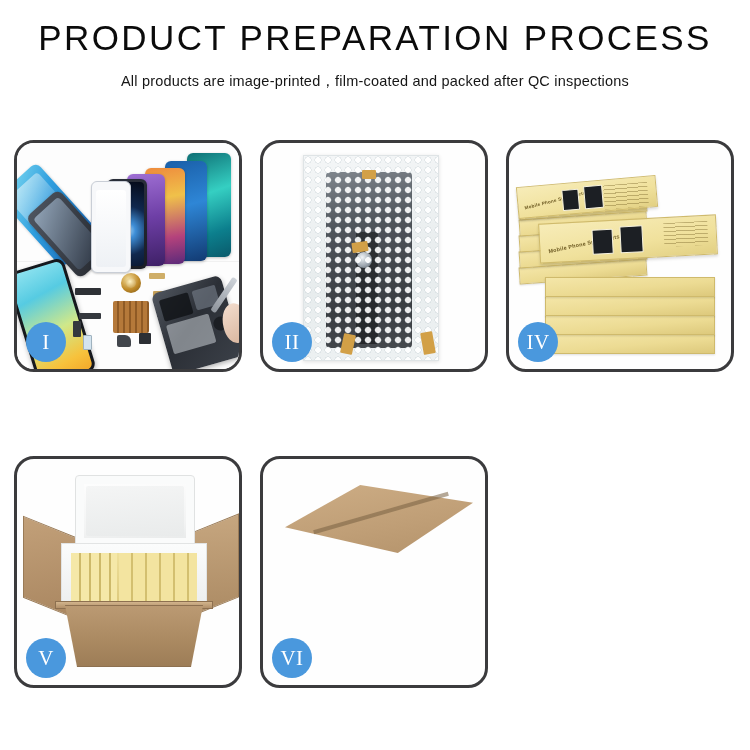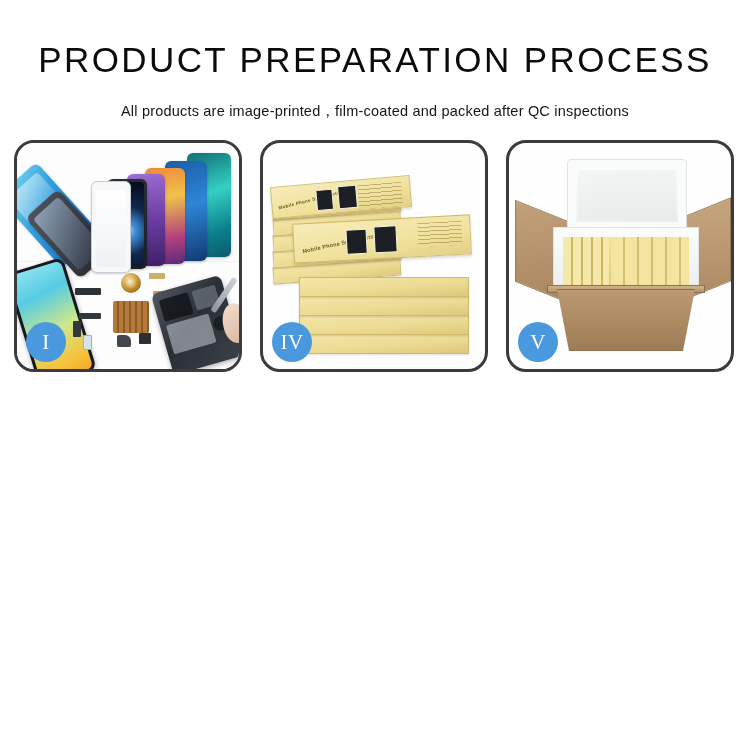--- a/index.html
+++ b/index.html
@@ -8,27 +8,27 @@
     width: 750px; height: 750px;
     background: #ffffff;
     font-family: "Liberation Sans", sans-serif;
     overflow: hidden;
   }
   .page { position: relative; width: 750px; height: 750px; background: #fff; }
 
   
   .header { position: absolute; top: 0; left: 0; width: 750px; text-align: center; }
   .title {
-    margin: 0; padding-top: 42px;
+    margin: 0; padding-top: 20px;
     font-size: 35px; font-weight: 500; letter-spacing: 2.4px;
     color: #0b0b0b; line-height: 1.05; white-space: nowrap;
     font-family: "Liberation Sans", sans-serif;
   }
   .subtitle {
-    margin: 12px; padding-top: 11px;
+    margin: 4px; padding-top: 11px;
     font-size: 14.5px; font-weight: 400; letter-spacing: .2px;
     color: #161616; white-space: nowrap;
   }
 
   
   .grid {
     position: absolute; top: 140px; left: 14px;
     width: 722px; height: 550px;
     display: grid;
     grid-template-columns: repeat(3, 228px);
@@ -420,20 +420,34 @@
           <div class="blk b2"></div>
           <div class="blk b3"></div>
           <div class="blk b4"></div>
         </div>
         <div class="tool"></div>
         <div class="finger"></div>
       </div>
       <div class="badge">I</div>
     </div>
 
+    <div class="panel p2">
+      <div class="stage">
+        <div class="bag">
+          <div class="inner-item"></div>
+          <div class="lens"></div>
+          <div class="bubbles"></div>
+          <div class="tape t1"></div>
+          <div class="tape t2"></div>
+          <div class="tape t3"></div>
+          <div class="tape t4"></div>
+        </div>
+      </div>
+      <div class="badge">II</div>
+    </div>
 
 
     <div class="panel p4">
       <div class="stage">
         <div class="stack">
           <div class="sbox sl5"></div>
           <div class="sbox sl4"></div>
           <div class="sbox sl3"></div>
           <div class="sbox sl2"></div>
           <div class="sbox sl1"></div>
@@ -467,15 +481,26 @@
         <div class="flap-r"></div>
         <div class="foam-lid"></div>
         <div class="foam-body"></div>
         <div class="ybox-field"></div>
         <div class="carton-rim"></div>
         <div class="carton-front"></div>
       </div>
       <div class="badge">V</div>
     </div>
 
+    <div class="panel p6">
+      <div class="stage">
+        <div class="c6-left"></div>
+        <div class="c6-right"></div>
+        <div class="c6-top"></div>
+        <div class="c6-seam"></div>
+        <div class="c6-tab c6-t1"></div>
+        <div class="c6-tab c6-t2"></div>
+      </div>
+      <div class="badge">VI</div>
+    </div>
 
   </div>
 </div>
 
 </body></html>

